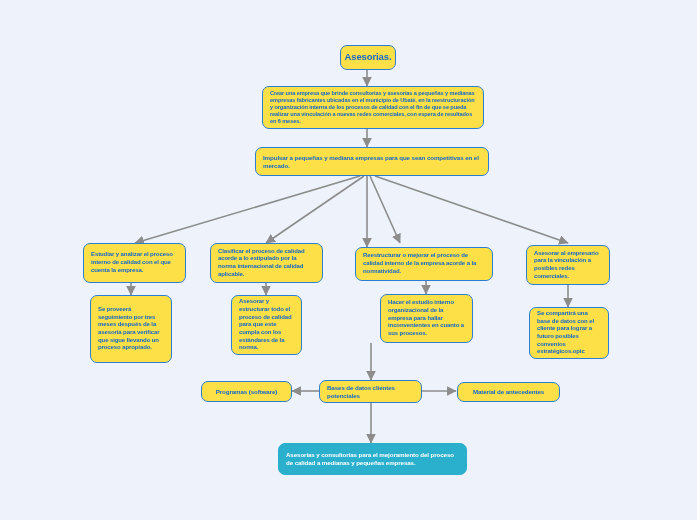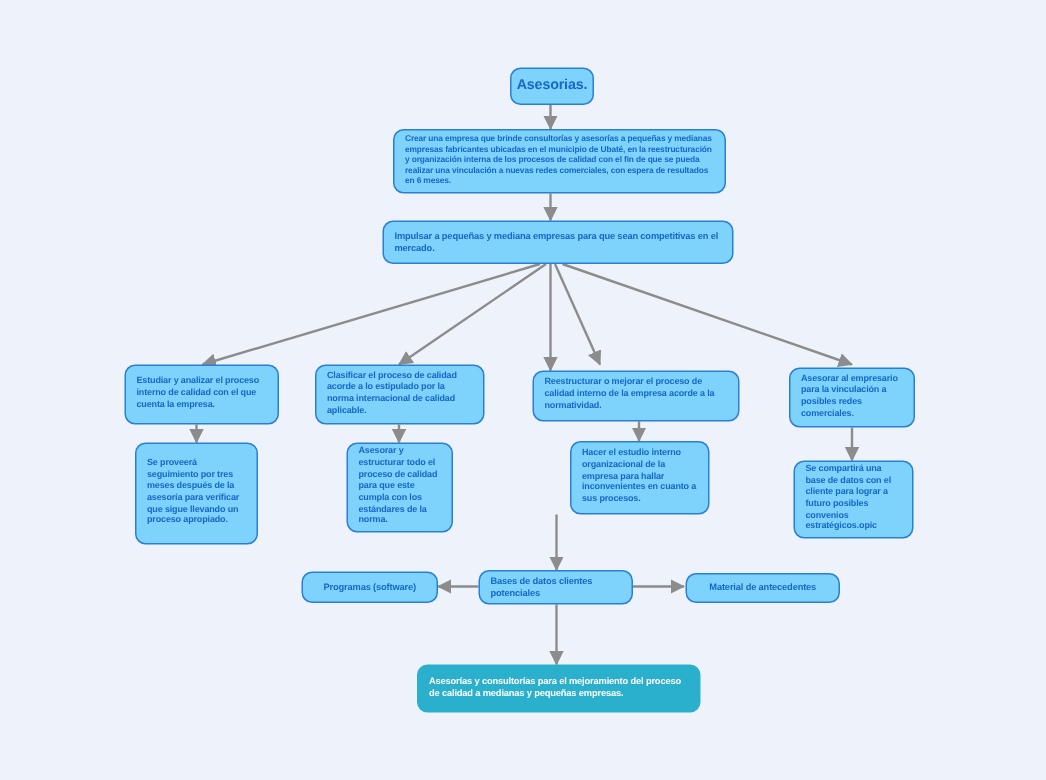--- a/index.html
+++ b/index.html
@@ -10,21 +10,21 @@
     overflow:hidden;
   }
   #canvas{position:relative;width:697px;height:520px;}
   #wires{position:absolute;left:0;top:0;width:697px;height:520px;}
 
   .node{
     position:absolute;
     box-sizing:border-box;
     border:1.4px solid #2a7fd4;
     border-radius:7px;
-    background:#7dd3fc;
+    background:#fde047;
     color:#1668c7;
     font-weight:bold;
     line-height:1.28;
     display:flex;
     align-items:center;
     padding:4px 7px;
     letter-spacing:-0.1px;
   }
   .node.center{justify-content:center;text-align:center;}
   .node.filled{

